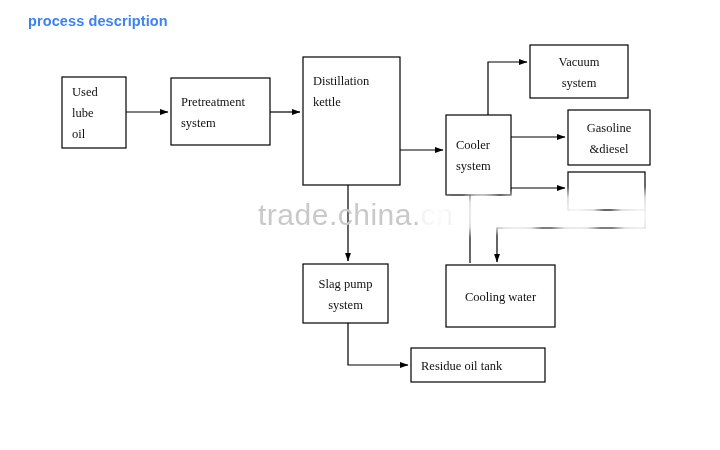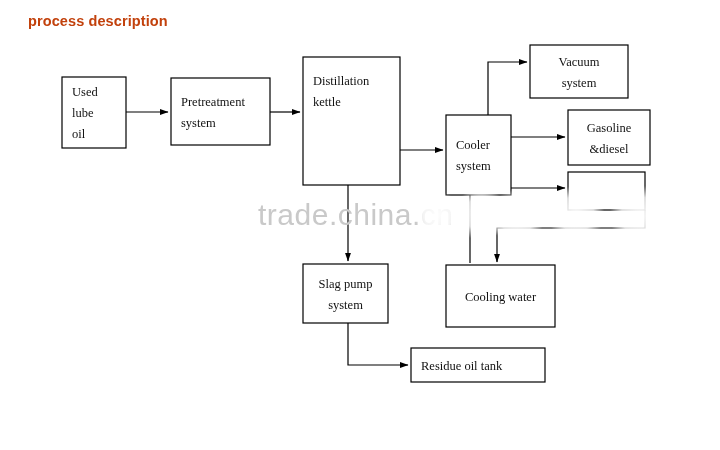--- a/index.html
+++ b/index.html
@@ -22,21 +22,21 @@
     width: 720px;
     height: 450px;
   }
   .page-title {
     position: absolute;
     left: 28px;
     top: 13px;
     font-family: "Liberation Sans", "DejaVu Sans", sans-serif;
     font-weight: bold;
     font-size: 14.5px;
-    color: #c2410c;
+    color: #3b82f6;
     letter-spacing: 0.1px;
     white-space: nowrap;
   }
   svg { display: block; }
   .node-box {
     fill: #ffffff;
     stroke: #000000;
     stroke-width: 1.2;
   }
   .node-text {

